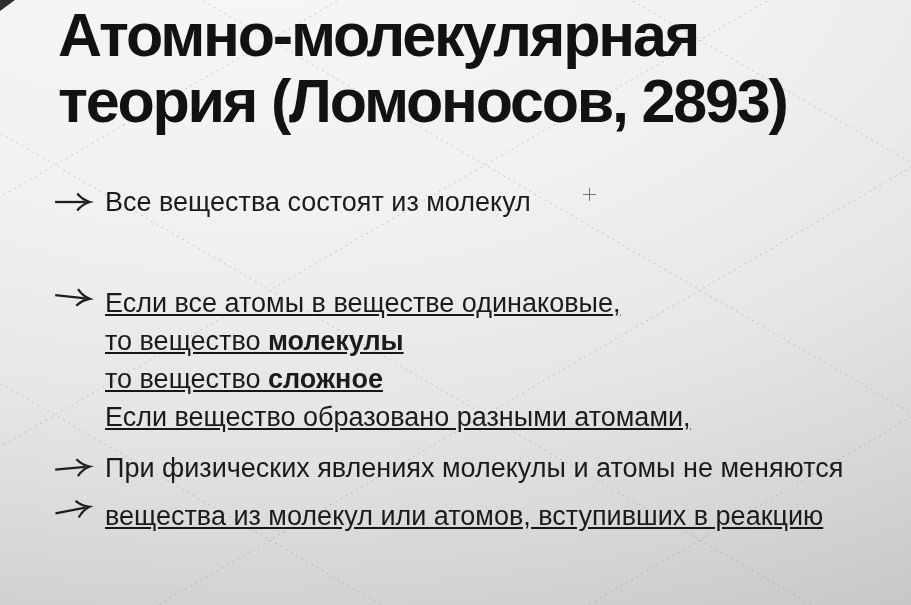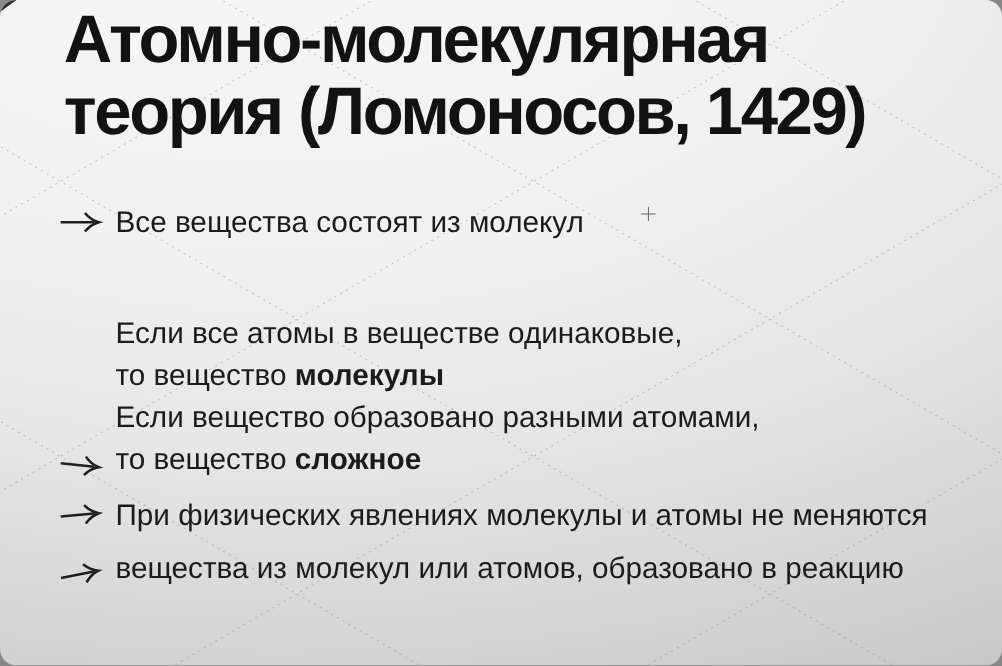--- a/index.html
+++ b/index.html
@@ -9,21 +9,20 @@
   }
   .slide {
     position: relative;
     width: 911px;
     height: 605px;
     overflow: hidden;
     background:
       radial-gradient(150% 130% at 28% -12%,
         #f7f7f7 0%, #f1f1f1 38%, #e6e6e6 62%, #d6d6d6 82%, #c6c6c6 100%);
     color: #171717;
-    border-radius: 15px;
   }
   .watermark {
     position: absolute;
     inset: 0;
     pointer-events: none;
   }
   .corner-artifact {
     position: absolute;
     top: 0; left: 0;
     width: 0; height: 0;
@@ -43,21 +42,22 @@
   }
   .title .tl { display: block; }
   .bullet {
     position: absolute;
     left: 52px;
     display: flex;
     align-items: center;
     gap: 11px;
   }
   .bullet.block {
-    align-items: flex-end;
+    align-items: flex-start;
+    text-decoration: underline;
   }
   .arrow {
     flex: 0 0 auto;
     width: 42px;
     height: 26px;
   }
   .btext {
     font-size: 27px;
     line-height: 38px;
     color: #1b1b1b;
@@ -91,58 +91,58 @@
         <path d="M0 0 L430 250 M430 0 L0 250" fill="none" stroke="#7d7d7d" stroke-width="1" stroke-dasharray="2 4" opacity="0.38"></path>
       </pattern>
     </defs>
     <rect x="0" y="0" width="911" height="605" fill="url(#wm)"></rect>
   </svg>
 
   <div class="corner-artifact"></div>
 
   <h1 class="title">
     <span class="tl">Атомно-молекулярная</span>
-    <span class="tl">теория (Ломоносов, 1429)</span>
+    <span class="tl">теория (Ломоносов, 2893)</span>
   </h1>
 
   <div class="bullet" style="top:183px">
     <svg class="arrow" viewBox="0 0 40 24">
       <path d="M3 12 L32 12" fill="none" stroke="#1e1e1e" stroke-width="2.2"></path>
       <path d="M24 4 Q29 10 36 12 Q29 14 24 20" fill="none" stroke="#1e1e1e" stroke-width="2.2"></path>
     </svg>
     <div class="btext">Все вещества состоят из молекул</div>
   </div>
 
 
   <div class="bullet block" style="top:284px">
     <svg class="arrow" viewBox="0 0 40 24" style="transform:rotate(6deg)">
       <path d="M3 12 L32 12" fill="none" stroke="#1e1e1e" stroke-width="2.2"></path>
       <path d="M24 4 Q29 10 36 12 Q29 14 24 20" fill="none" stroke="#1e1e1e" stroke-width="2.2"></path>
     </svg>
     <div class="btext">
       <div>Если все атомы в веществе одинаковые,</div>
       <div><span>то вещество </span><b>молекулы</b></div>
+      <div><span>то вещество </span><b>сложное</b></div>
       <div>Если вещество образовано разными атомами,</div>
-      <div><span>то вещество </span><b>сложное</b></div>
     </div>
   </div>
 
   <div class="bullet" style="top:449px">
     <svg class="arrow" viewBox="0 0 40 24" style="transform:rotate(-5deg)">
       <path d="M3 12 L32 12" fill="none" stroke="#1e1e1e" stroke-width="2.2"></path>
       <path d="M24 4 Q29 10 36 12 Q29 14 24 20" fill="none" stroke="#1e1e1e" stroke-width="2.2"></path>
     </svg>
     <div class="btext">При физических явлениях молекулы и атомы не меняются</div>
   </div>
 
   <div class="bullet block" style="top:497px">
     <svg class="arrow" viewBox="0 0 40 24" style="transform:rotate(-11deg)">
       <path d="M3 12 L32 12" fill="none" stroke="#1e1e1e" stroke-width="2.2"></path>
       <path d="M24 4 Q29 10 36 12 Q29 14 24 20" fill="none" stroke="#1e1e1e" stroke-width="2.2"></path>
     </svg>
     <div class="btext">
-      <div>вещества из молекул или атомов, образовано в реакцию</div>
+      <div>вещества из молекул или атомов, вступивших в реакцию</div>
     </div>
   </div>
 
   <div class="crosshair"></div>
 
 </div>
 
 </body></html>

